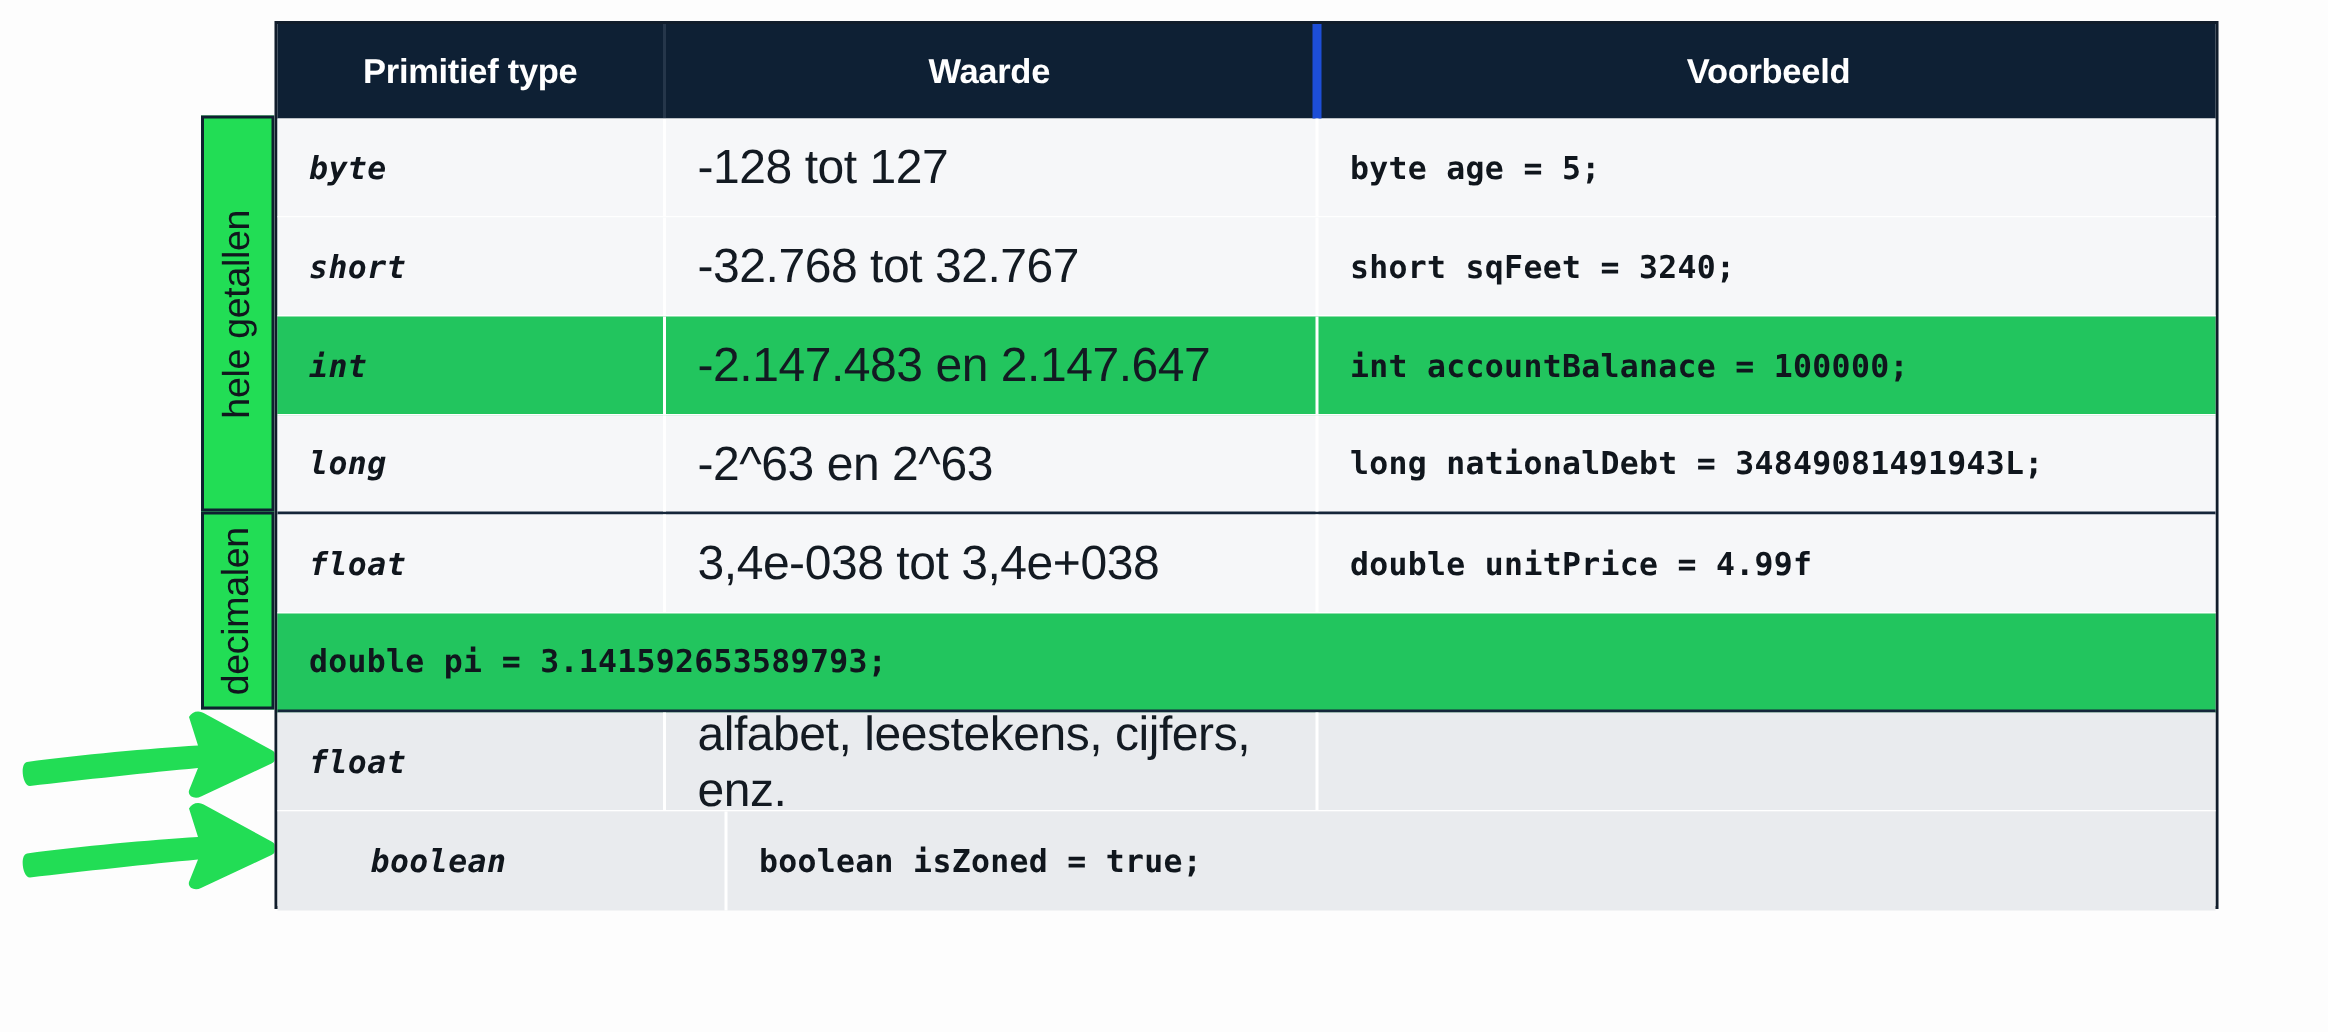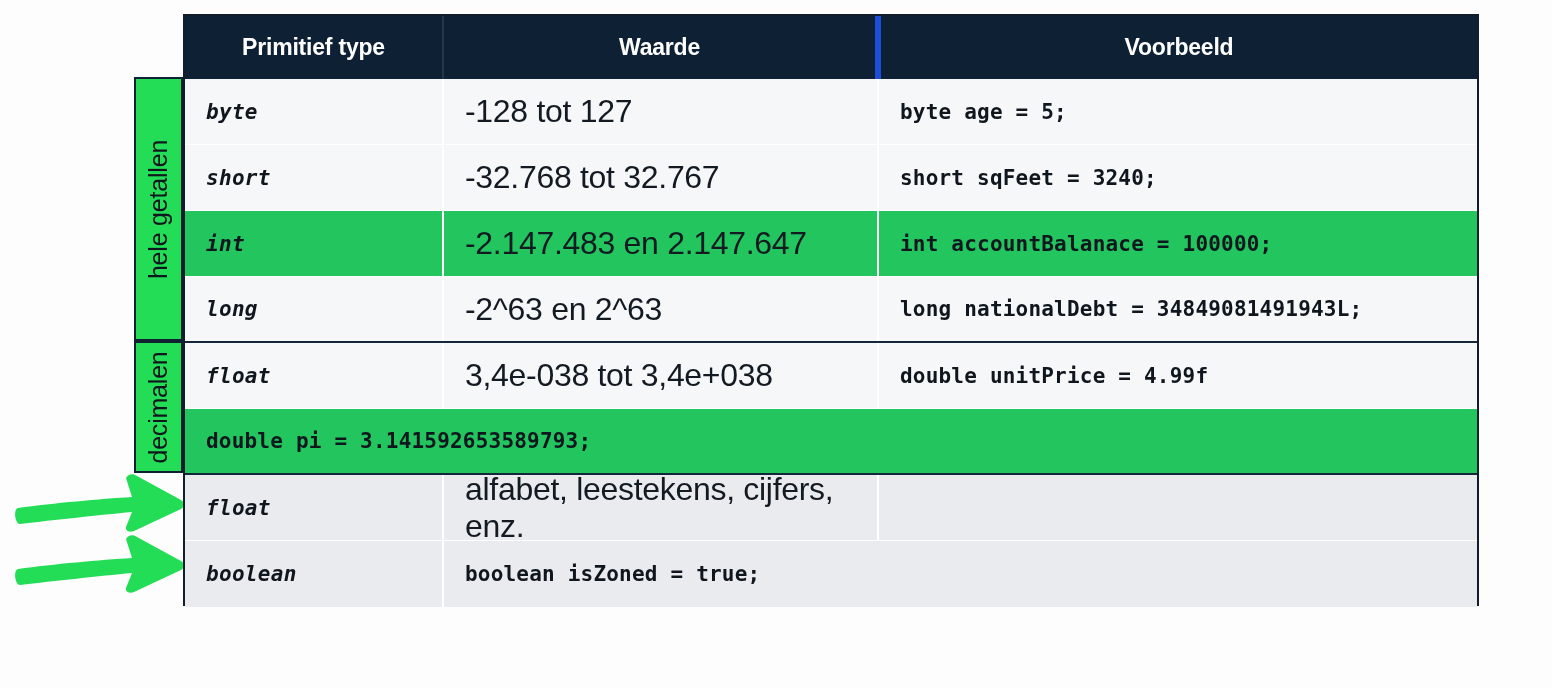--- a/index.html
+++ b/index.html
@@ -61,21 +61,21 @@
     height: 66px;
     box-sizing: border-box;
     border-bottom: 1px solid #ffffff;
   }
   .trow.light { background: #f6f7f9; }
   .trow.dark  { background: #22c55e; align-items: center; }
   .trow.midlight { background: #e9ebee; }
   .trow.group-end {
     border-bottom: 2px solid #15263a;
   }
-  .trow.last { border-bottom: none; }
+  .trow.last { border-bottom: none; padding-left: 41px; }
 
   .td {
     box-sizing: border-box;
     display: flex;
     align-items: center;
     height: 100%;
     padding-left: 21px;
   }
   .td.c1 {
     width: 259px;

